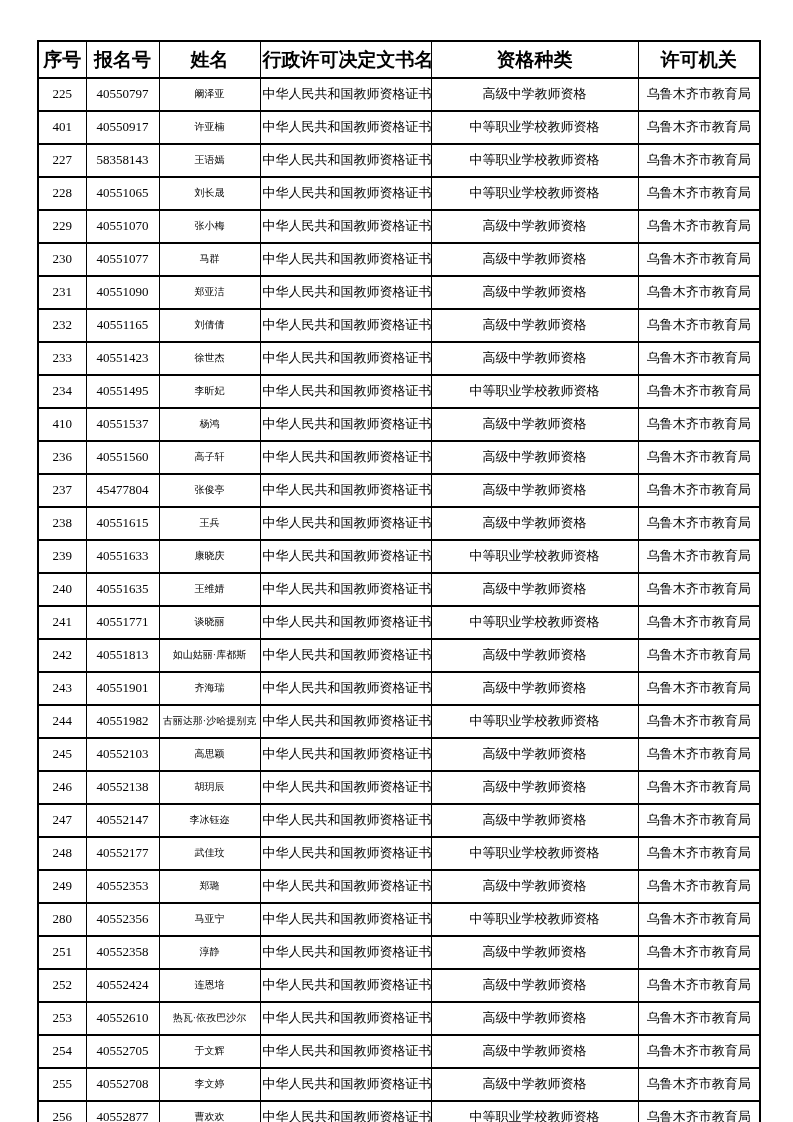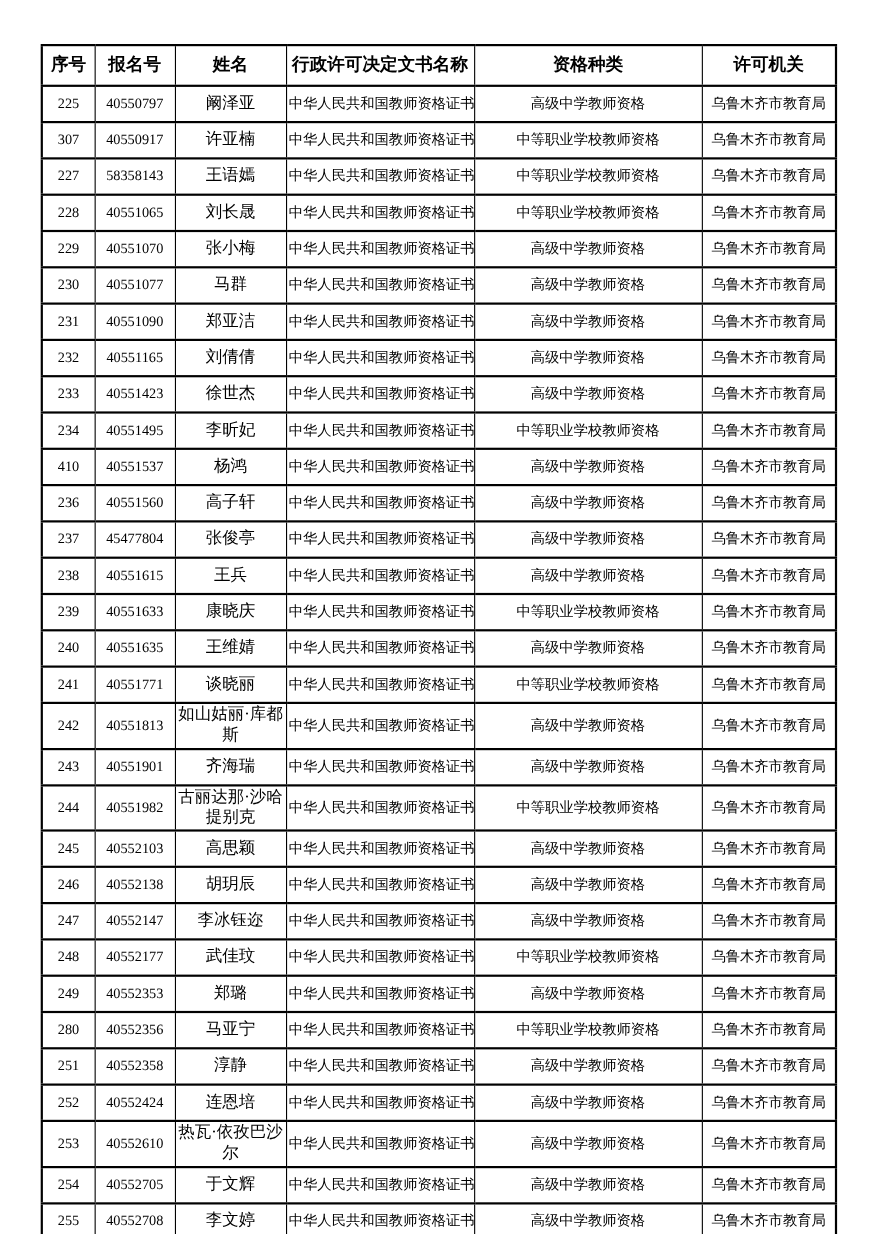--- a/index.html
+++ b/index.html
@@ -28,34 +28,34 @@
   th, td {
     border: solid #000000;
     border-width: 2px 1px;
     text-align: center;
     vertical-align: middle;
     padding: 1px 2px;
     overflow: hidden;
   }
   thead th {
     height: 33px;
-    font-size: 16px;
+    font-size: 19px;
     font-weight: bold;
     white-space: nowrap;
   }
   tbody td {
     height: 29px;
     font-size: 13px;
     line-height: 1.25;
   }
   td.c-seq, td.c-reg, td.c-doc, td.c-type, td.c-auth {
     white-space: nowrap;
   }
   td.c-name {
-    font-size: 15px;
+    font-size: 10px;
     white-space: normal;
     word-break: break-all;
   }
 </style>
 </head>
 <body>
 
 <div class="page">
   <table class="license-table">
     <colgroup>
@@ -79,21 +79,21 @@
     <tbody id="table-body">
         <tr>
     <td class="c-seq">225</td>
     <td class="c-reg">40550797</td>
     <td class="c-name">阚泽亚</td>
     <td class="c-doc">中华人民共和国教师资格证书</td>
     <td class="c-type">高级中学教师资格</td>
     <td class="c-auth">乌鲁木齐市教育局</td>
   </tr>
         <tr>
-    <td class="c-seq">307</td>
+    <td class="c-seq">401</td>
     <td class="c-reg">40550917</td>
     <td class="c-name">许亚楠</td>
     <td class="c-doc">中华人民共和国教师资格证书</td>
     <td class="c-type">中等职业学校教师资格</td>
     <td class="c-auth">乌鲁木齐市教育局</td>
   </tr>
         <tr>
     <td class="c-seq">227</td>
     <td class="c-reg">58358143</td>
     <td class="c-name">王语嫣</td>

